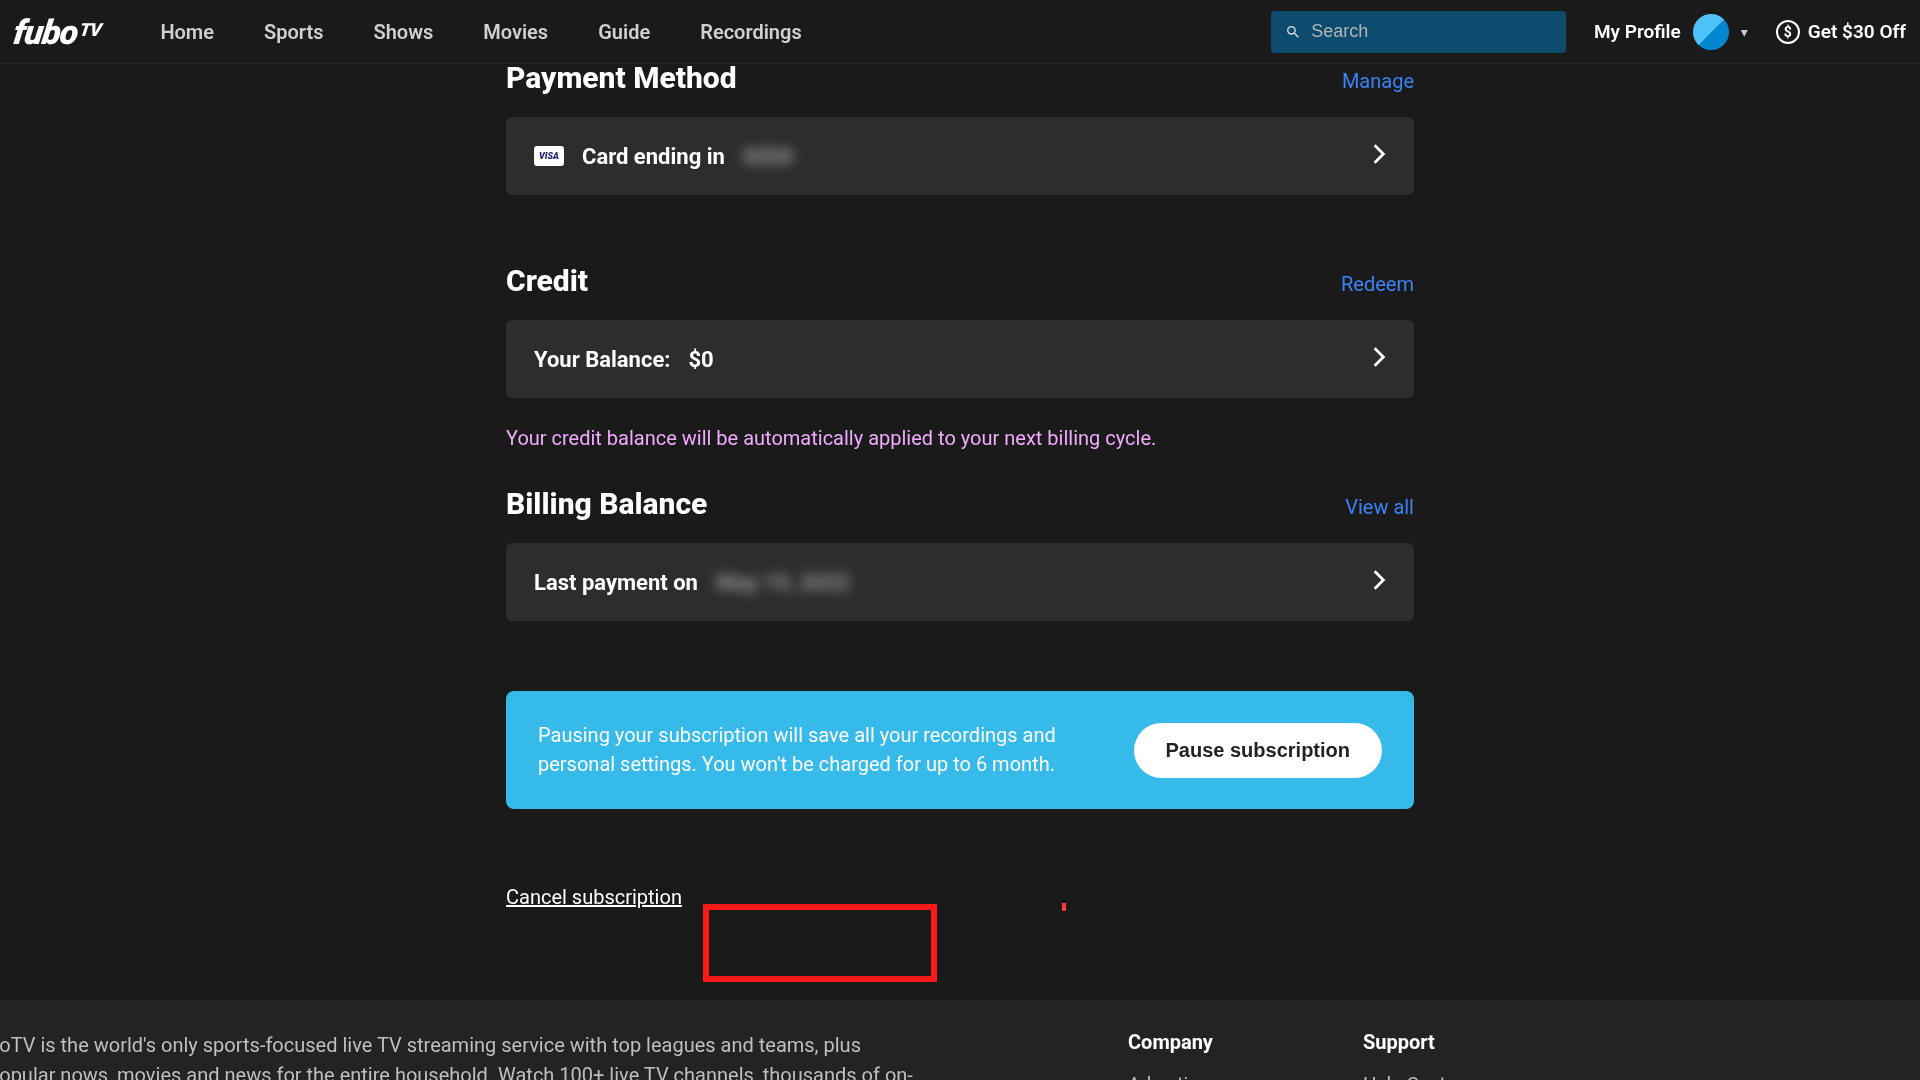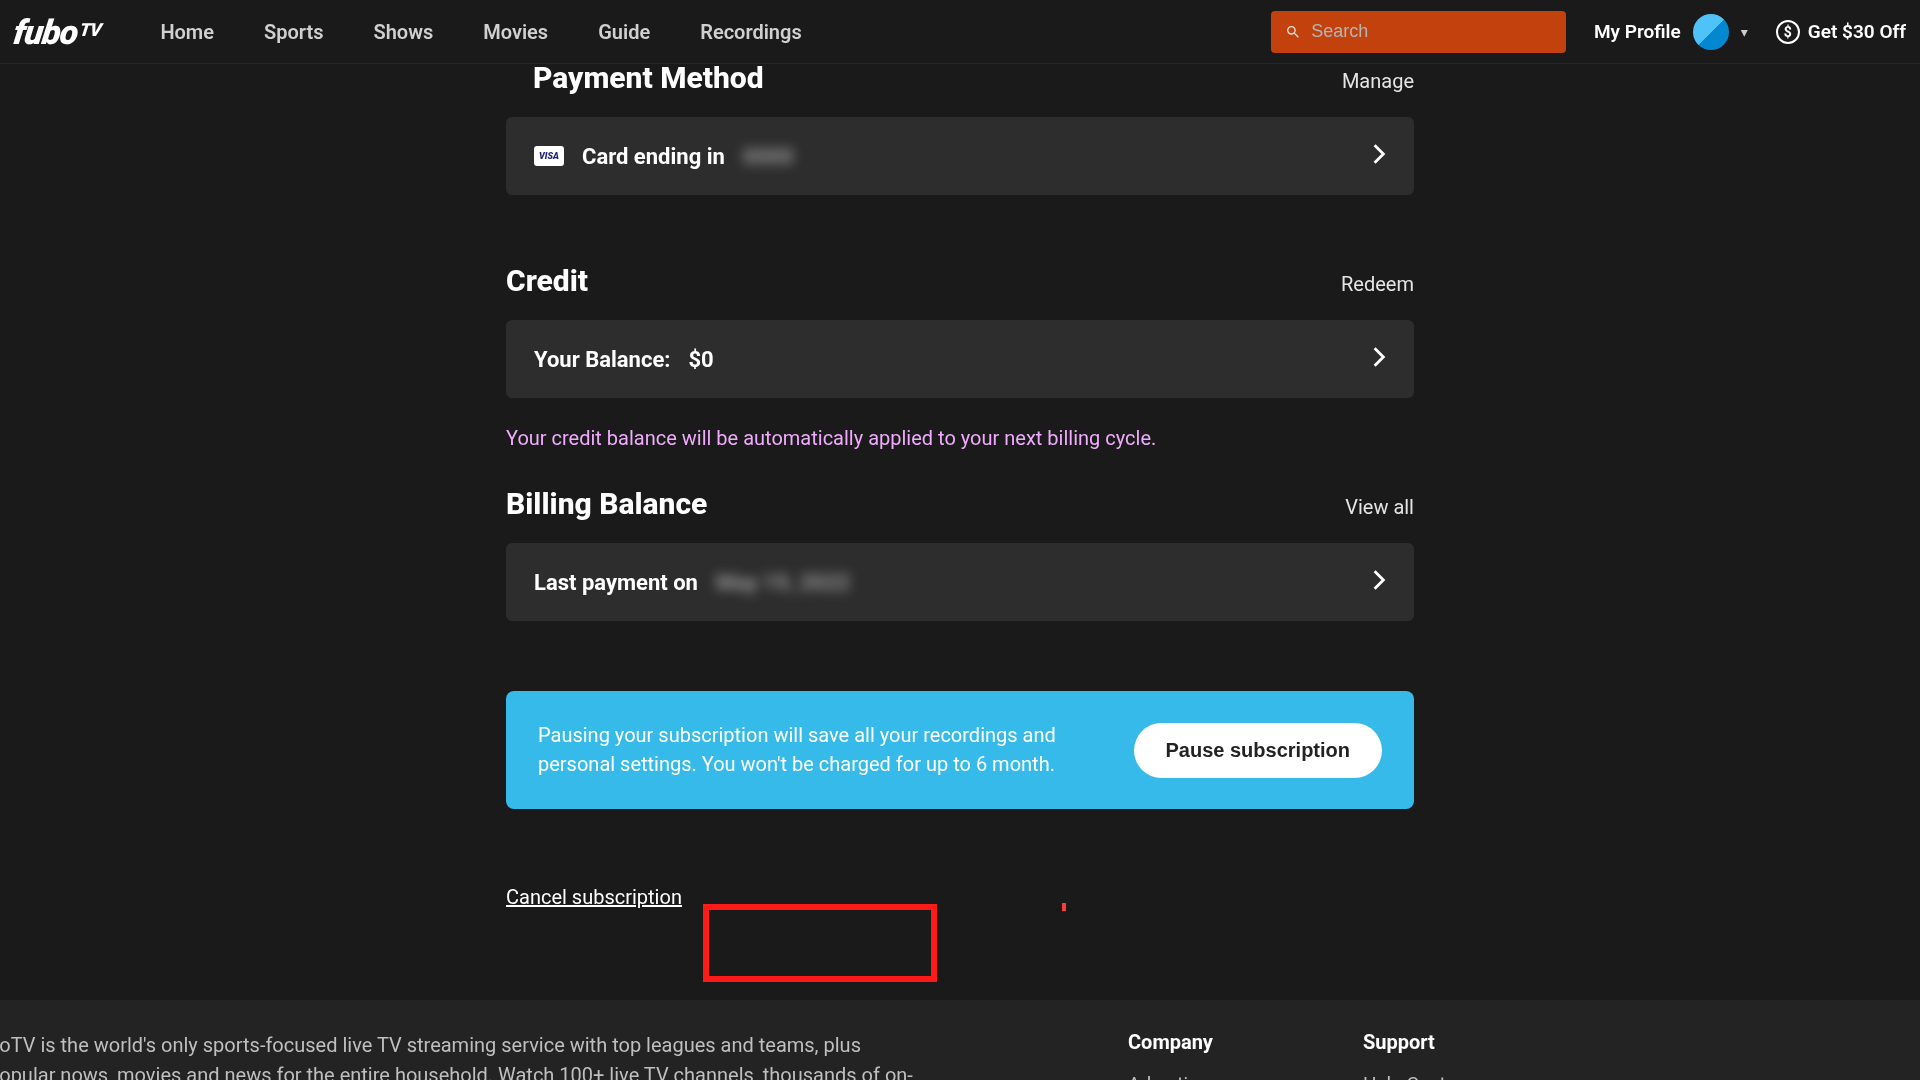--- a/index.html
+++ b/index.html
@@ -43,21 +43,21 @@
   }
   .header-right {
     margin-left: auto;
     display: flex;
     align-items: center;
     gap: 28px;
   }
   .search-box {
     display: flex;
     align-items: center;
-    background: #c2410c;
+    background: #0c4a6e;
     border-radius: 4px;
     padding: 8px 14px;
     width: 295px;
     height: 42px;
     justify-content: flex-end;
   }
   .search-box svg { width: 18px; height: 18px; fill: #ddd; margin-right: 10px; }
   .search-box input {
     background: transparent;
     border: none;
@@ -90,23 +90,23 @@
     display: flex;
     justify-content: space-between;
     align-items: baseline;
     margin-top: 0;
   }
   .section-title {
     font-size: 30px;
     font-weight: 800;
     color: #fff;
   }
-  .section-title.partial { margin-top: -6px; margin-left: 27px; }
+  .section-title.partial { margin-top: -6px; }
   .section-link {
-    color: #e5e5e5;
+    color: #3b82f6;
     font-size: 20px;
     cursor: pointer;
   }
   .card {
     background: #2d2d2d;
     border-radius: 6px;
     padding: 26px 28px;
     display: flex;
     align-items: center;
     justify-content: space-between;

